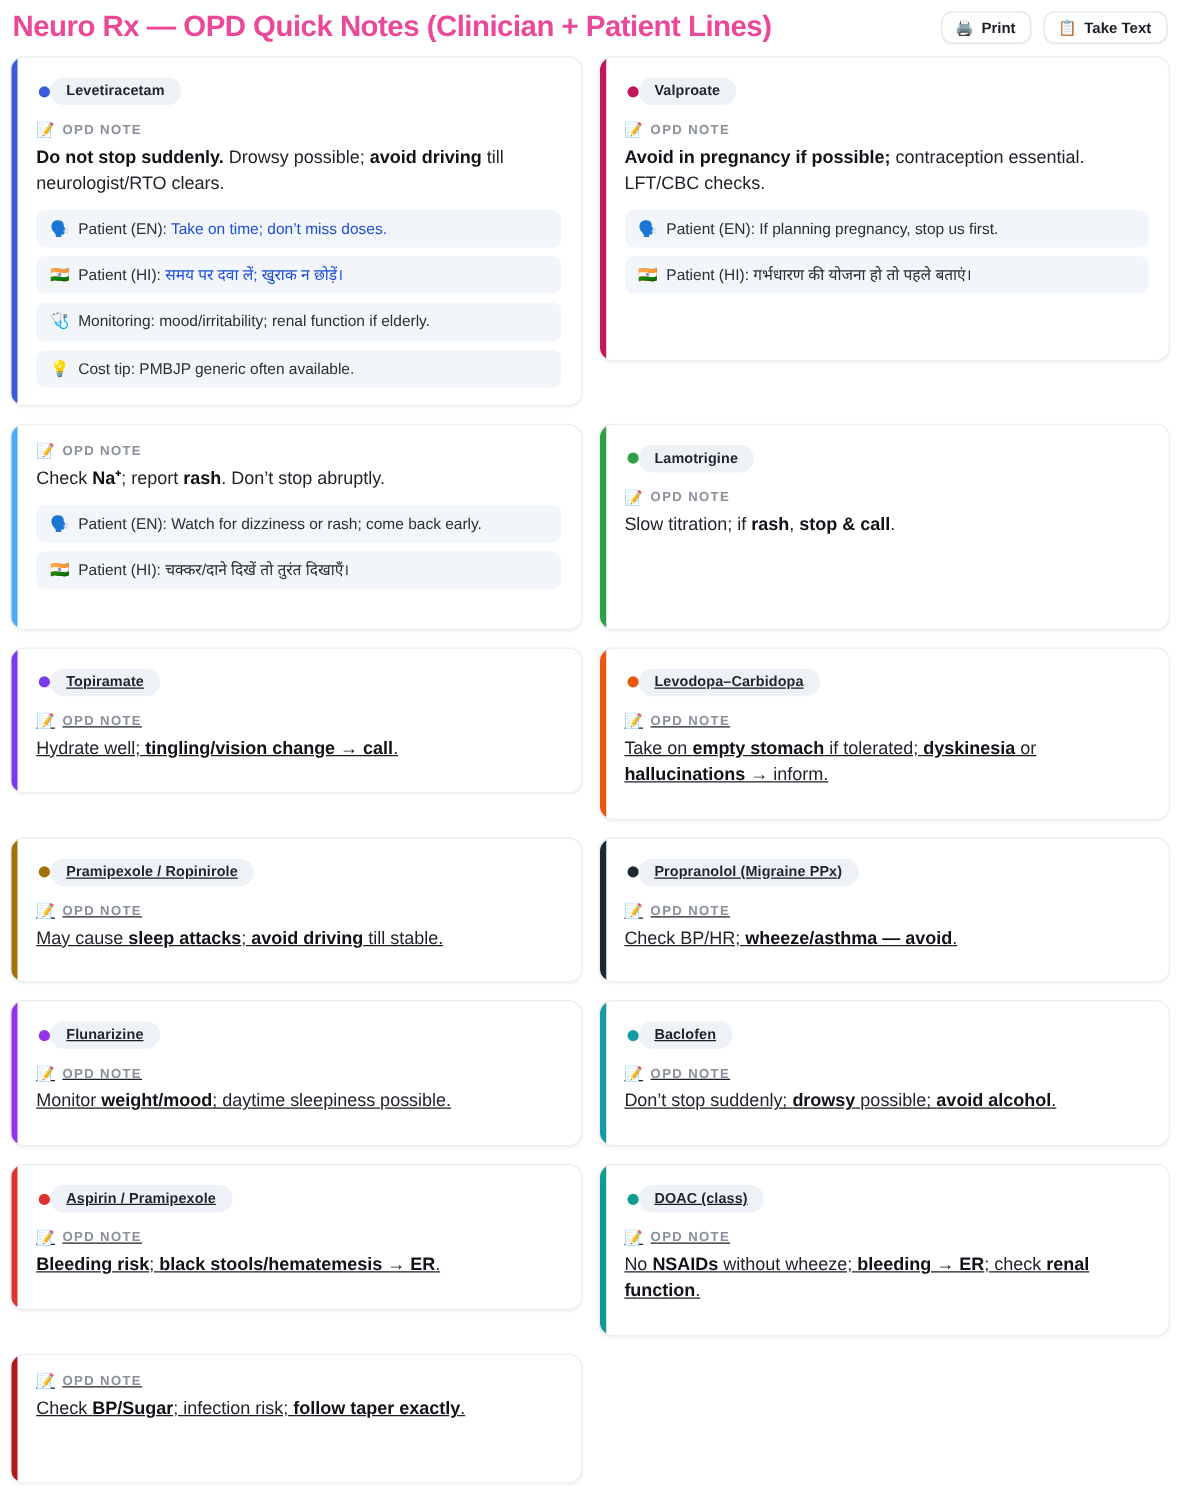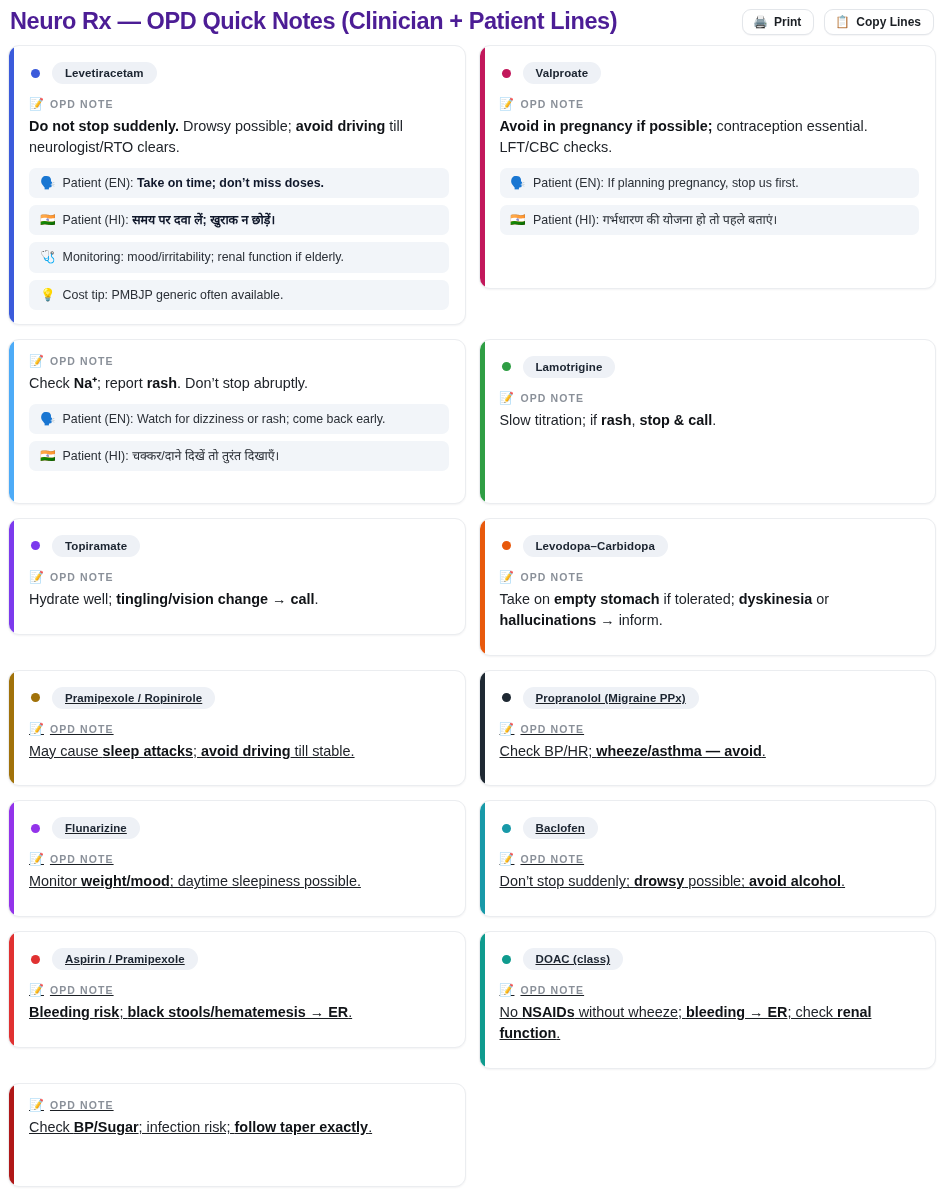--- a/index.html
+++ b/index.html
@@ -16,21 +16,21 @@
 
   
   .topbar {
     display:flex; align-items:center; justify-content:space-between;
     padding: 2px 2px 10px 2px;
   }
   .title {
     font-size: 23.5px;
     font-weight: 700;
     letter-spacing: -0.4px;
-    color: #4c1d95;
+    color: #ec4899;
     white-space: nowrap;
   }
   .actions { display:flex; gap:10px; align-items:center; }
   .btn {
     display:inline-flex; align-items:center; gap:6px;
     background:#ffffff;
     border:1px solid #e3e6ea;
     border-radius: 9px;
     padding: 6px 12px 6px 10px;
     font-size: 12px;
@@ -60,24 +60,24 @@
     overflow: hidden;
   }
   .card .accent {
     position:absolute; left:0; top:0; bottom:0;
     width: 5px;
     border-top-left-radius: 11px;
     border-bottom-left-radius: 11px;
   }
   .card.tall { min-height: 244px; }
   .card.mid  { min-height: 165px; }
-  .card.short{ min-height: 116px; }
+  .card.short{ min-height: 116px; text-decoration: underline; }
   .card.tiny { min-height: 104px; text-decoration: underline; }
 
-  .chiprow { display:flex; align-items:center; gap:12px; margin: 2px 0 13px 2px; }
+  .chiprow { display:flex; align-items:center; margin: 2px 0 13px 2px; }
   .dot { width:9px; height:9px; border-radius:50%; flex:0 0 auto; }
   .chip {
     background:#eef1f6;
     border-radius: 999px;
     padding: 5px 13px;
     font-size: 11.5px;
     font-weight: 700;
     color:#1b2430;
     letter-spacing: .1px;
     white-space: nowrap;
@@ -105,37 +105,37 @@
   .line {
     background:#f2f5f9;
     border-radius: 7px;
     padding: 7px 11px;
     font-size: 12.4px;
     line-height: 1.3;
     color:#2a2f36;
     display:flex; align-items:baseline; gap:7px;
   }
   .line .gl { font-size: 12.5px; flex:0 0 auto; }
-  .line b { font-weight:700; color:#0f172a; }
+  .line b { font-weight:400; color:#1d4ed8; }
 </style>
 </head>
 <body>
 
 <div class="page">
 
   <div class="topbar">
     <div class="title">Neuro Rx — OPD Quick Notes (Clinician + Patient Lines)</div>
     <div class="actions">
       <button class="btn">
         <span class="gl">🖨️</span>
         <span>Print</span>
       </button>
       <button class="btn">
         <span class="gl">📋</span>
-        <span>Copy Lines</span>
+        <span>Take Text</span>
       </button>
     </div>
   </div>
 
   <div class="grid" id="card-grid">
       <div class="card tall">
         <div class="accent" style="background: rgb(59, 91, 219);"></div>
         <div class="chiprow">
           <span class="dot" style="background: rgb(59, 91, 219);"></span>
           <span class="chip">Levetiracetam</span>

